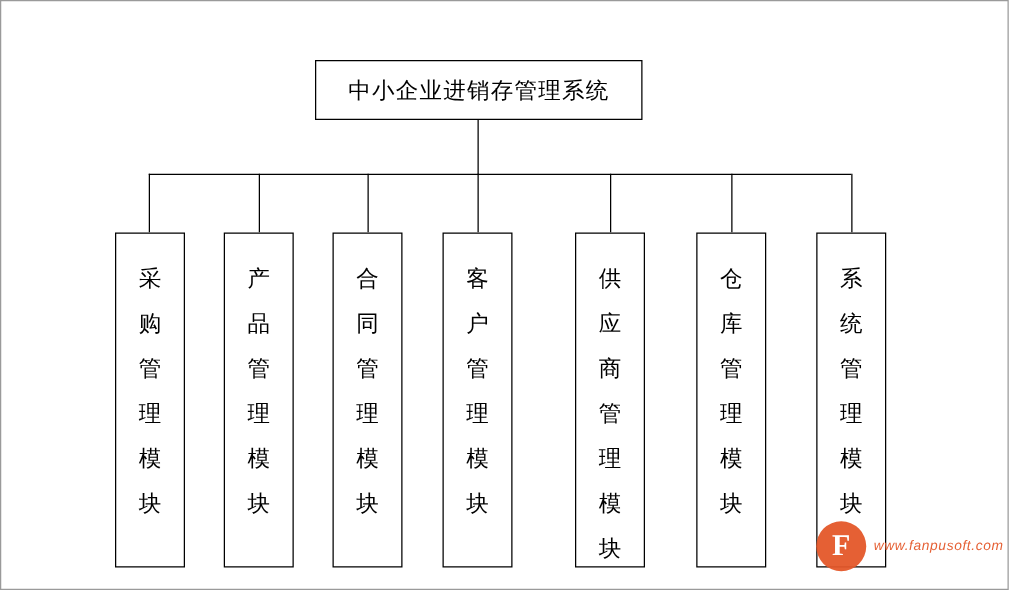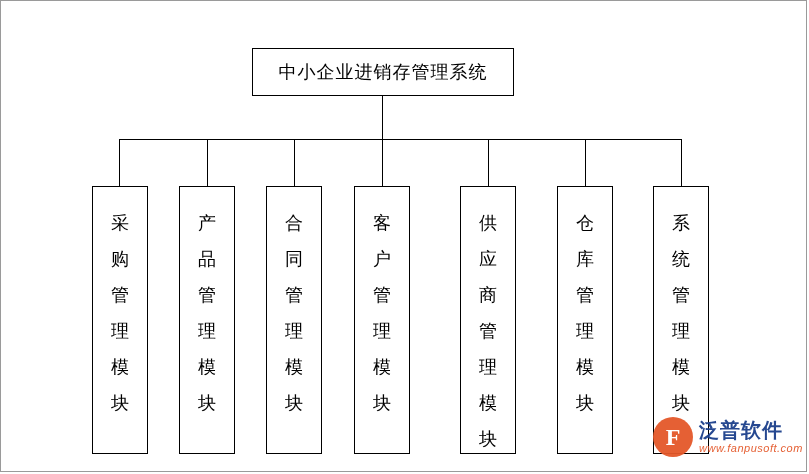--- a/index.html
+++ b/index.html
@@ -211,18 +211,17 @@
     <span class="ch">统</span>
     <span class="ch">管</span>
     <span class="ch">理</span>
     <span class="ch">模</span>
     <span class="ch">块</span>
   </div>
 
   <div class="logo">
     <div class="logo-mark">F</div>
     <div class="logo-text">
-      <div class="logo-title">泛普软件</div>
       <div class="logo-url">www.fanpusoft.com</div>
     </div>
   </div>
 
 </div>
 
 </body></html>

